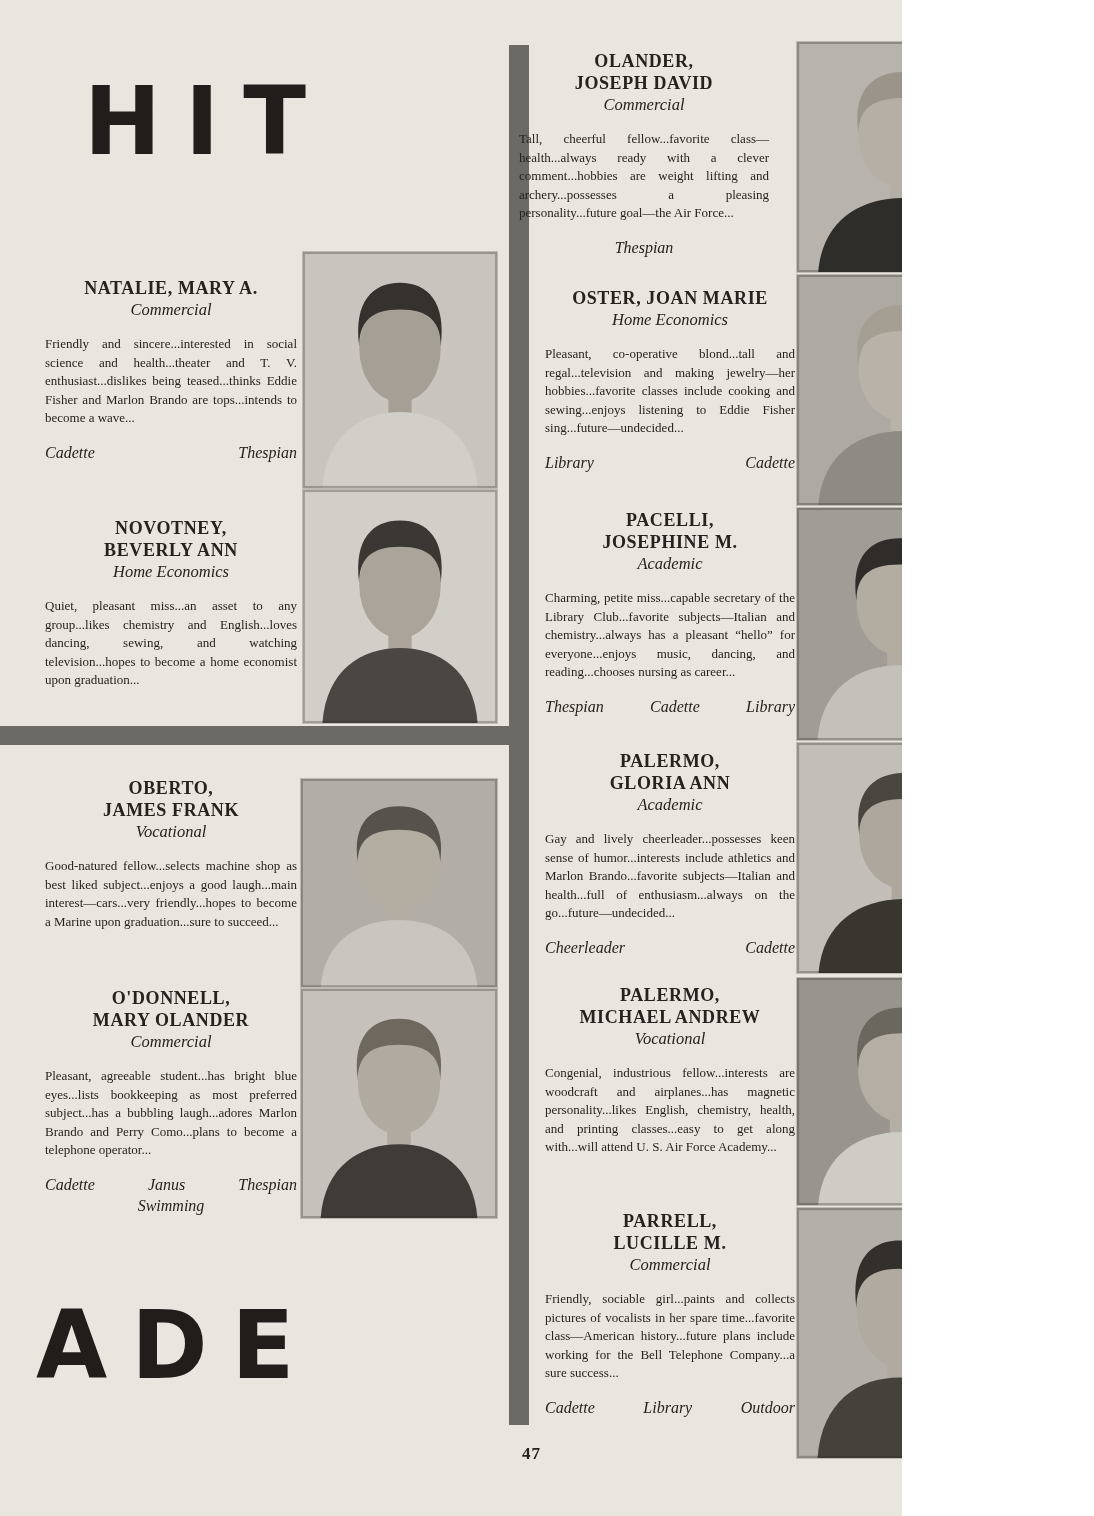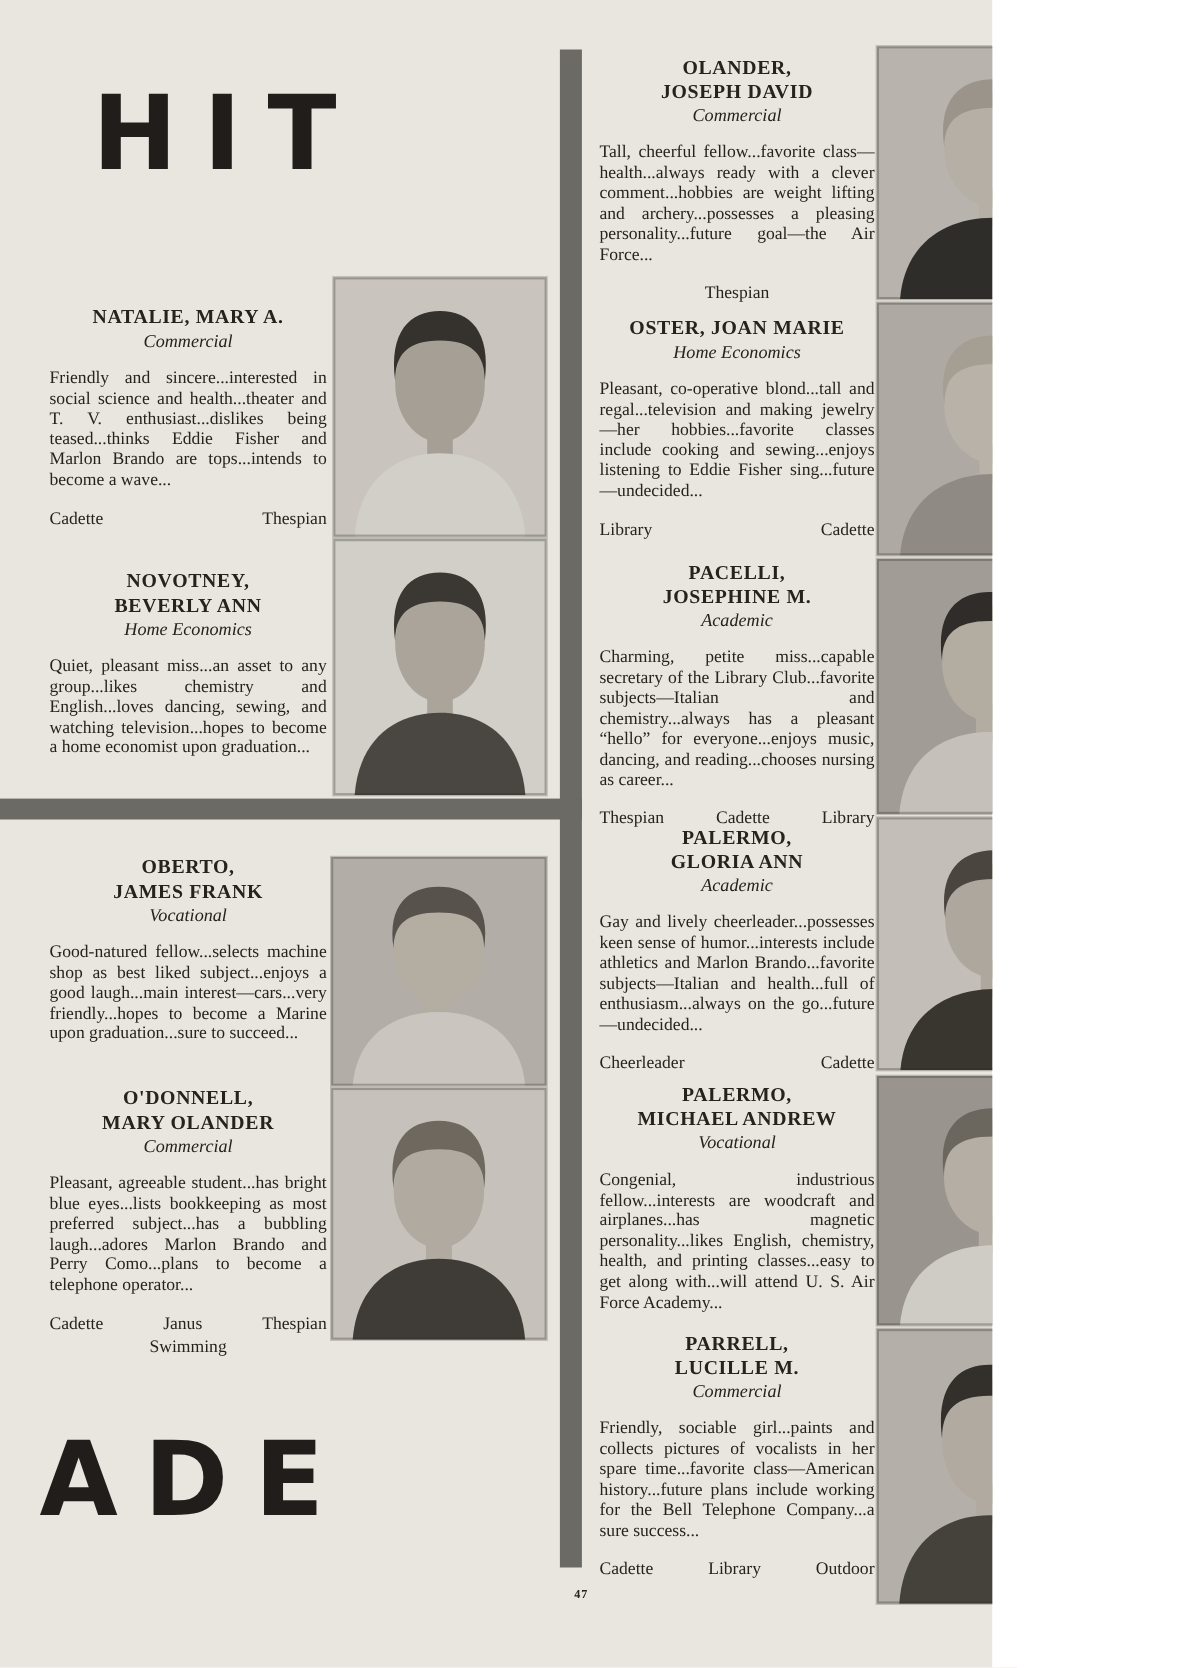--- a/index.html
+++ b/index.html
@@ -26,31 +26,31 @@
   .vbar { position:absolute; left:509px; top:45px; width:20px; height:1380px; background:#6b6a64; }
   .hbar { position:absolute; left:0;     top:726px; width:529px; height:19px;  background:#6b6a64; }
 
   
   .entry { position:absolute; }
   .sname {
     font-weight:bold; font-size:18px; line-height:22px;
     text-align:center; white-space:pre-line; letter-spacing:.6px;
   }
   .strack { font-style:italic; font-size:16.5px; text-align:center; margin-top:1px; }
-  .sbio   { margin-top:15px; font-size:16px; line-height:18.6px; text-align:justify; }
+  .sbio   { margin-top:15px; font-size:13px; line-height:18.6px; text-align:justify; }
   .acts   { margin-top:15px; }
-  .actrow { display:flex; justify-content:space-between; font-size:16px; line-height:20px; }
+  .actrow { display:flex; justify-content:space-between; font-style:italic; font-size:16px; line-height:20px; }
   .actrow.center { justify-content:center; }
   .actrow + .actrow { margin-top:1px; }
 
   
   .photo { position:absolute; background:#bdb9b2; box-shadow:0 0 0 1px rgba(60,58,52,.25); }
   .photo svg { width:100%; height:100%; display:block; }
 
-  .pagenum { position:absolute; left:522px; top:1444px; font-weight:bold; font-size:11px; letter-spacing:1px; }
+  .pagenum { position:absolute; left:522px; top:1444px; font-weight:bold; font-size:17px; letter-spacing:1px; }
 </style>
 </head>
 <body>
 
 <div class="page">
   <div class="decor decor-top">HIT</div>
   <div class="decor decor-bottom">ADE</div>
   <div class="vbar"></div>
   <div class="hbar"></div>
   <div id="entries">
@@ -86,21 +86,21 @@
           <div class="actrow">
             <span>Cadette</span>
             <span>Janus</span>
             <span>Thespian</span>
           </div>
           <div class="actrow center">
             <span>Swimming</span>
           </div>
         </div>
       </div>
-      <div class="entry" style="left: 545px; top: 50px; width: 250px;">
+      <div class="entry" style="left: 519px; top: 50px; width: 250px;">
         <div class="sname">OLANDER,
 JOSEPH DAVID</div>
         <div class="strack">Commercial</div>
         <div class="sbio">Tall, cheerful fellow...favorite class—health...always ready with a clever comment...hobbies are weight lifting and archery...possesses a pleasing personality...future goal—the Air Force...</div>
         <div class="acts">
           <div class="actrow center">
             <span>Thespian</span>
           </div>
         </div>
       </div>

